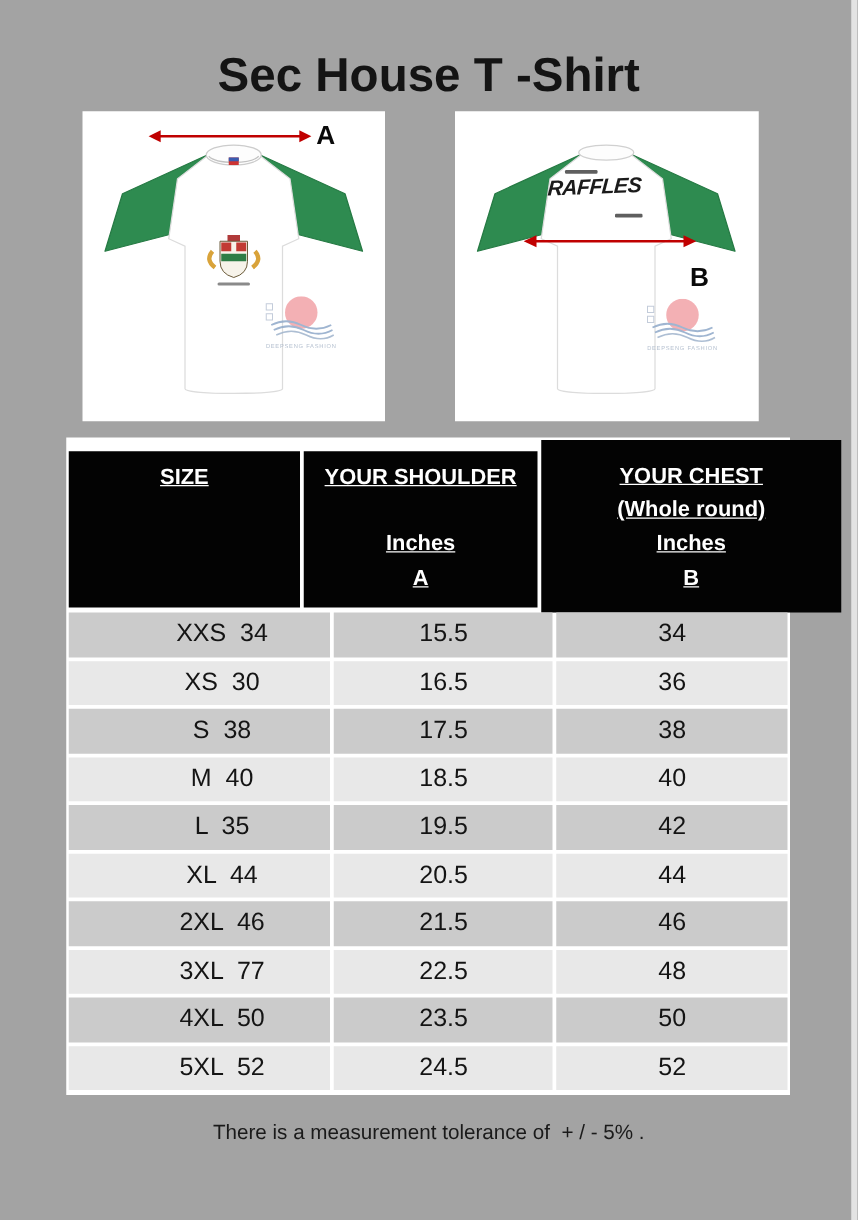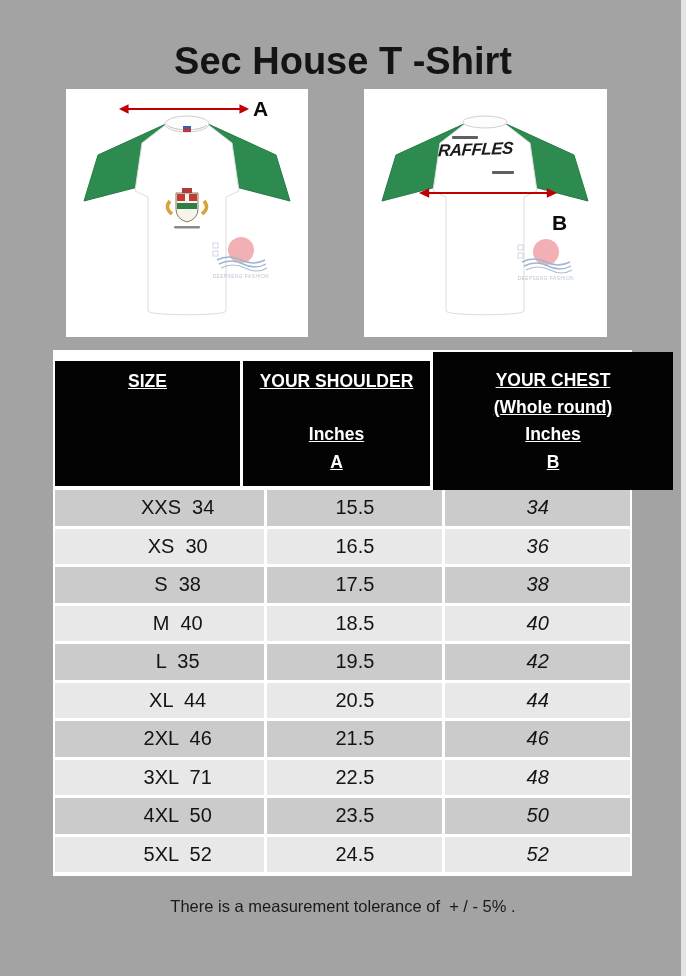--- a/index.html
+++ b/index.html
@@ -43,21 +43,21 @@
   .h3 .t{top:18px;} .h3 .s{top:45px;} .h3 .u{top:72px;} .h3 .l{top:100px;}
   
   .hcell{transform:translate(-53px,-350px);}
 
   .rows{position:absolute;left:2px;top:140px;width:575px;height:382px;
         display:flex;flex-direction:column;gap:3px;}
   .row{flex:1;display:flex;gap:3px;}
   .cell{display:flex;align-items:center;justify-content:center;
         font-size:20px;color:#141414;background:#cbcbcb;white-space:pre;}
   .row.alt .cell{background:#e8e8e8;}
-  .c1{width:185px;padding-left:36px;} .c2{width:187px;} .c3{width:197px;font-style:italic;}
+  .c1{width:185px;padding-left:36px;} .c2{width:187px;} .c3{width:197px;}
 
   .footer{position:absolute;top:897px;left:0;width:100%;text-align:center;
           font-size:16.5px;color:#1a1a1a;white-space:pre;}
 </style>
 </head>
 <body>
 
 <div class="page">
   <div class="edge-strip"></div>
 
@@ -173,21 +173,21 @@
         <div class="cell c1">XL  44</div>
         <div class="cell c2">20.5</div>
         <div class="cell c3">44</div>
       </div>
         <div class="row">
         <div class="cell c1">2XL  46</div>
         <div class="cell c2">21.5</div>
         <div class="cell c3">46</div>
       </div>
         <div class="row alt">
-        <div class="cell c1">3XL  71</div>
+        <div class="cell c1">3XL  77</div>
         <div class="cell c2">22.5</div>
         <div class="cell c3">48</div>
       </div>
         <div class="row">
         <div class="cell c1">4XL  50</div>
         <div class="cell c2">23.5</div>
         <div class="cell c3">50</div>
       </div>
         <div class="row alt">
         <div class="cell c1">5XL  52</div>

